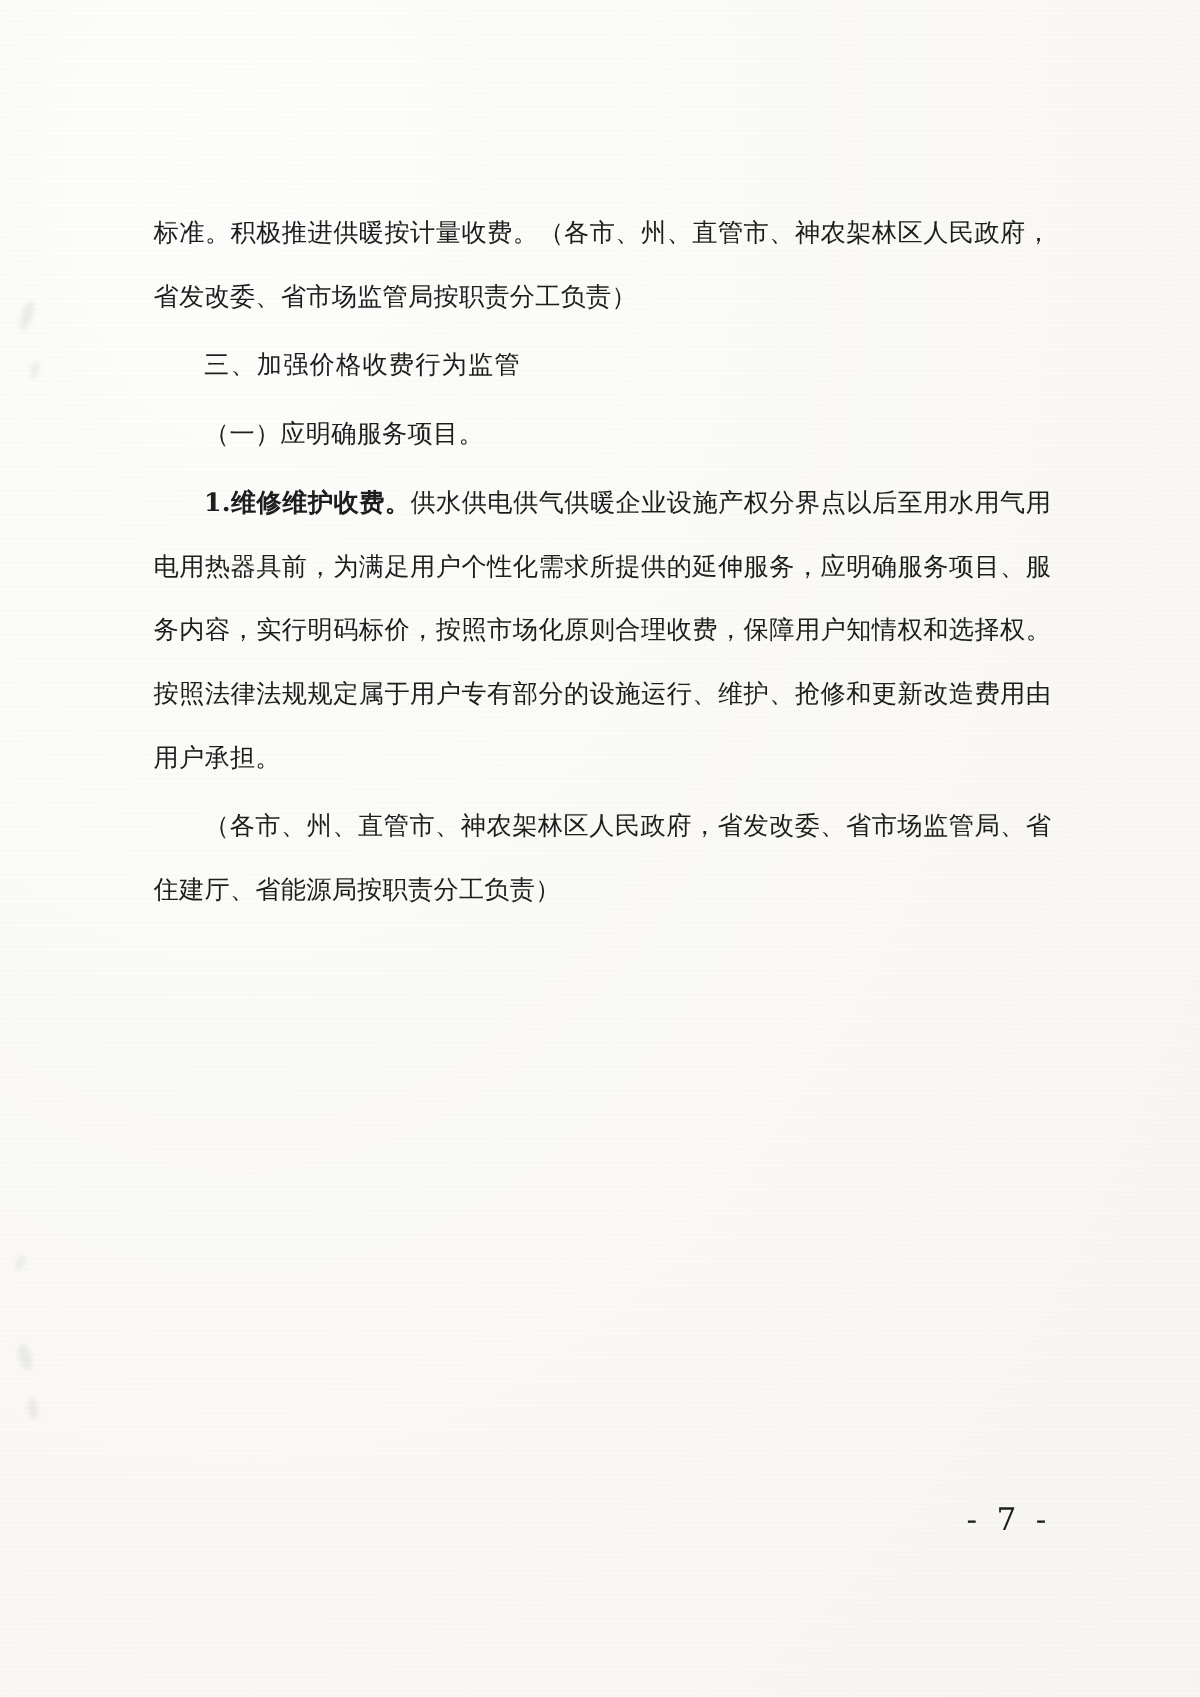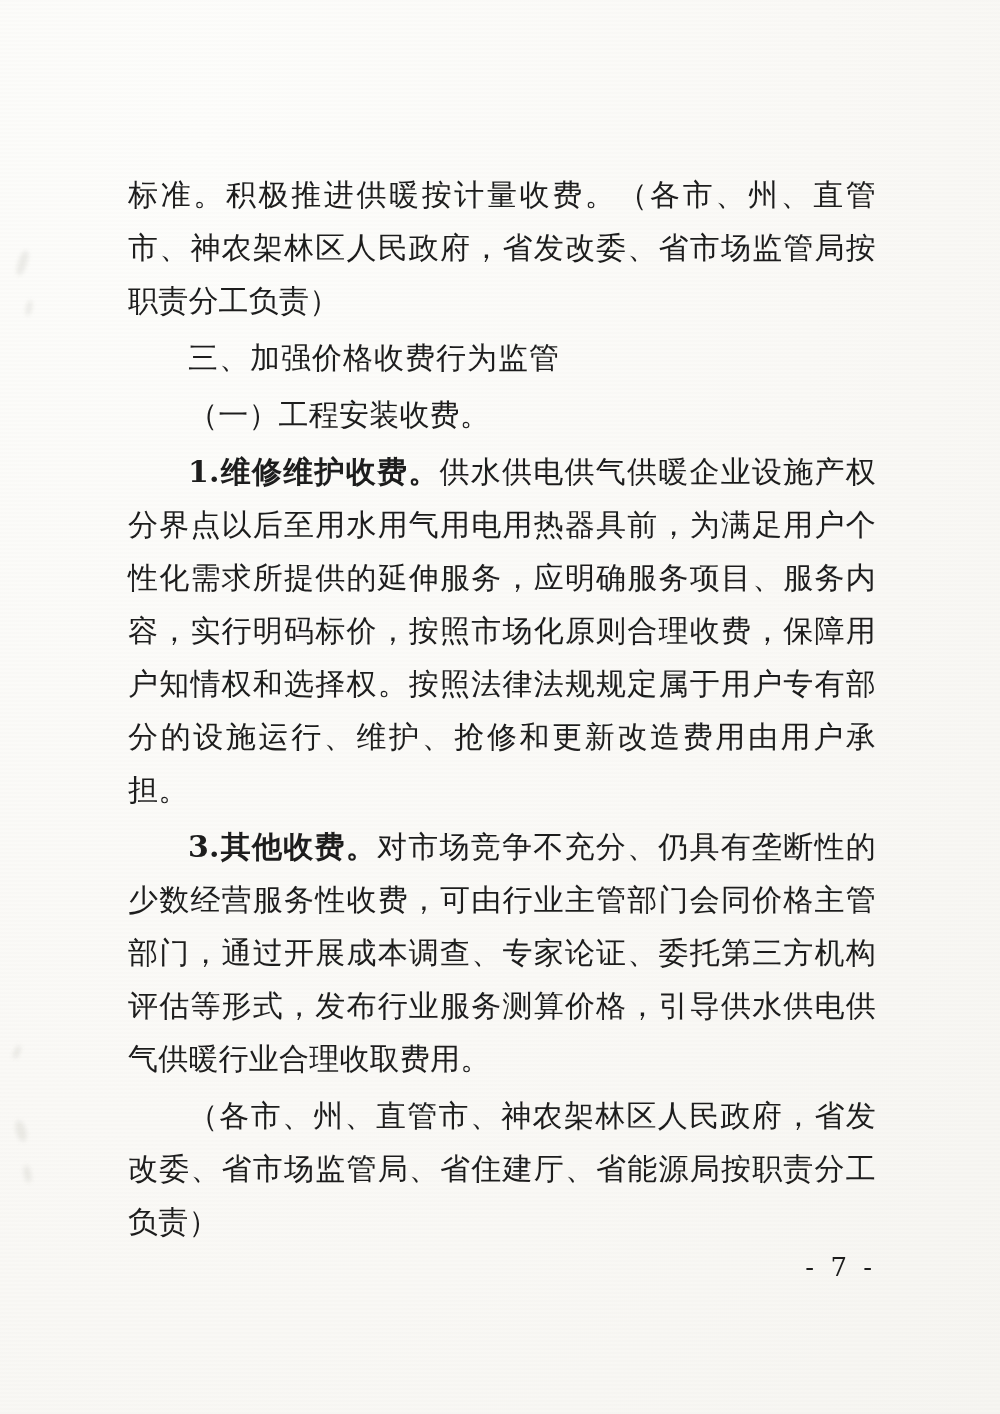--- a/index.html
+++ b/index.html
@@ -44,21 +44,21 @@
   .s5 { left: 14px;  top: 1045px; width: 6px;  height: 14px; transform: rotate(22deg); }
 
   .content {
     position: absolute;
     left: 128px;
     top: 168px;
     width: 748px;
   }
   p {
     margin: 0 0 4px 0;
-    font-size: 30px;
+    font-size: 21px;
     line-height: 53px;
     color: #1d1d1d;
     text-align: justify;
     text-justify: inter-character;
     letter-spacing: 0.2px;
   }
   p.indent { text-indent: 2em; }
   .heading {
     font-weight: normal;
     text-indent: 2em;
@@ -87,25 +87,24 @@
   <div class="smudge s3"></div>
   <div class="smudge s4"></div>
   <div class="smudge s5"></div>
 
   <div class="content">
 
     <p>标准。积极推进供暖按计量收费。（各市、州、直管市、神农架林区人民政府，省发改委、省市场监管局按职责分工负责）</p>
 
     <p class="indent heading">三、加强价格收费行为监管</p>
 
-    <p class="indent">（一）工程安装收费。</p>
+    <p class="indent">（一）应明确服务项目。</p>
 
     <p class="indent"><span class="lead">1.维修维护收费。</span><span>供水供电供气供暖企业设施产权分界点以后至用水用气用电用热器具前，为满足用户个性化需求所提供的延伸服务，应明确服务项目、服务内容，实行明码标价，按照市场化原则合理收费，保障用户知情权和选择权。按照法律法规规定属于用户专有部分的设施运行、维护、抢修和更新改造费用由用户承担。</span></p>
 
 
-    <p class="indent"><span class="lead">3.其他收费。</span><span>对市场竞争不充分、仍具有垄断性的少数经营服务性收费，可由行业主管部门会同价格主管部门，通过开展成本调查、专家论证、委托第三方机构评估等形式，发布行业服务测算价格，引导供水供电供气供暖行业合理收取费用。</span></p>
 
     <p class="indent">（各市、州、直管市、神农架林区人民政府，省发改委、省市场监管局、省住建厅、省能源局按职责分工负责）</p>
 
   </div>
 
   <div class="page-number">- 7 -</div>
 </div>
 
 </body></html>

